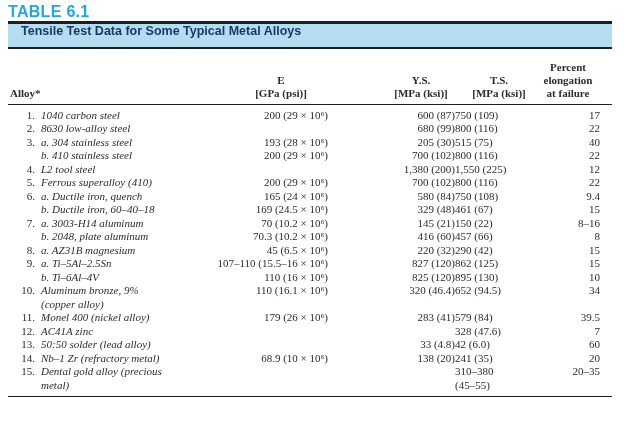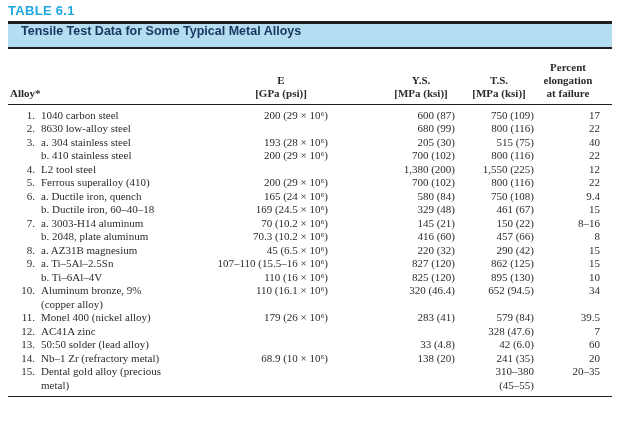--- a/index.html
+++ b/index.html
@@ -6,21 +6,21 @@
   body{
     width:624px;height:423px;background:#ffffff;
     font-family:"Liberation Serif","DejaVu Serif",serif;
     color:var(--text,#2e2b28);
     position:relative;overflow:hidden;
   }
   .tbl{position:absolute;left:8px;top:0;width:604px;}
   .tbl-label{
     height:18px;padding-top:3px;
     font-family:"Liberation Sans","DejaVu Sans",sans-serif;
-    font-weight:bold;font-size:13px;letter-spacing:.3px;
+    font-weight:bold;font-size:16px;letter-spacing:.3px;
     color:var(--label,#1ea7e0);
   }
   .rule-top{height:2.5px;background:var(--rule,#1f1f1f);}
   .banner{
     height:23px;background:var(--banner_bg,#b5ddf2);
     display:flex;align-items:flex-start;padding-left:13px;box-sizing:border-box;
     font-family:"Liberation Sans","DejaVu Sans",sans-serif;
     font-weight:bold;font-size:12.5px;color:var(--banner_text,#17375e);
   }
   .rule-mid{height:2px;background:var(--rule,#1f1f1f);}
@@ -36,24 +36,24 @@
   .h-ys{left:413px;transform:translateX(-50%);}
   .h-ts{left:491px;transform:translateX(-50%);}
   .h-el{left:560px;transform:translateX(-50%);}
   .bodywrap{padding:4px 0 3.5px 0;}
   table{border-collapse:collapse;table-layout:fixed;width:604px;}
   td{
     padding:0;font-size:11px;line-height:13.5px;vertical-align:top;
     white-space:pre-line;
   }
   .c-num{width:27px;text-align:right;}
-  .c-name{width:166px;padding-left:6px;}
+  .c-name{width:166px;padding-left:6px;font-style:italic;}
   .c-e{width:121px;text-align:right;white-space:nowrap;}
   .c-ys{width:111px;text-align:right;white-space:nowrap;padding-left:16px;}
-  .c-ts{width:79px;text-align:right;}
+  .c-ts{width:79px;text-align:left;}
   .c-el{width:100px;text-align:right;padding-right:34px;box-sizing:border-box;white-space:nowrap;}
 </style>
 </head>
 <body style="--label: #1ea7e0; --banner_bg: #b5ddf2; --banner_text: #17375e; --rule: #1f1f1f; --text: #2e2b28;">
 
 <div class="tbl">
   <div class="tbl-label">TABLE 6.1</div>
   <div class="rule-top"></div>
   <div class="banner">
     <span>Tensile Test Data for Some Typical Metal Alloys</span>

